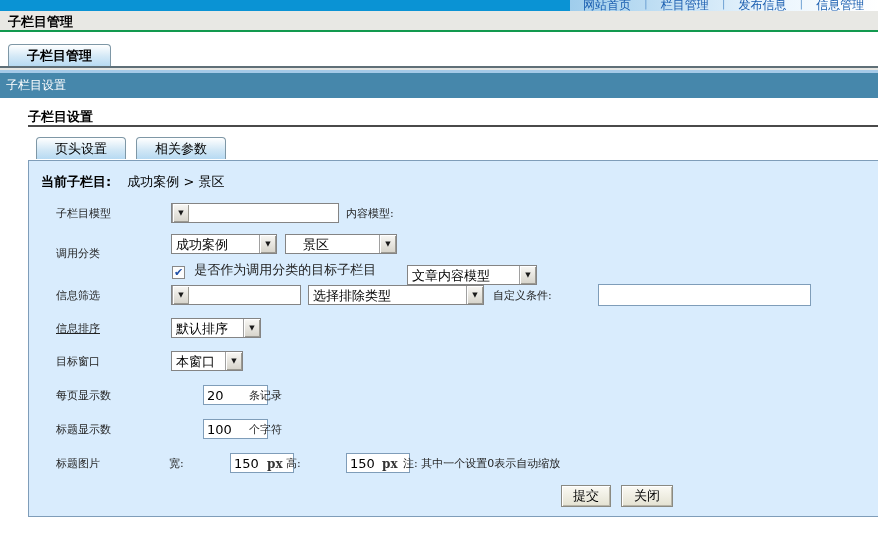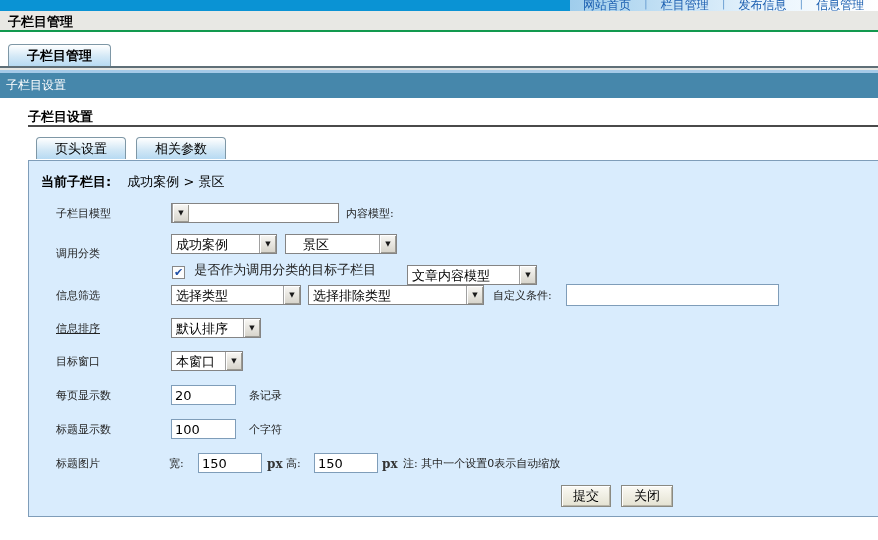--- a/index.html
+++ b/index.html
@@ -57,21 +57,21 @@
   .sel-text { flex:1; padding:1px 4px 0 4px; font-size:13px; line-height:17px; overflow:hidden; white-space:nowrap; }
   .sel-btn {
     width:17px; flex:0 0 17px; display:flex; align-items:center; justify-content:center;
     background:linear-gradient(#f9f8f5,#d6d3ca); border-left:1px solid #a0a0a0;
     box-shadow:inset 1px 1px 0 #ffffff, inset -1px -1px 0 #9c9a92;
     font-size:7px; color:#1a1a1a;
   }
   
   .tin {
     height:20px; border:1px solid #7f9db9; background:#fff; padding:1px 3px;
-    font-size:13px; font-family:"DejaVu Sans", sans-serif; color:#000;
+    font-size:13px; font-family:"DejaVu Sans", sans-serif; color:#000;margin-left:32px;
   }
   
   .cb {
     display:inline-block; width:13px; height:13px; background:#fdfdfd;
     border:1px solid #888; line-height:12px; font-size:11px; font-weight:bold;
     color:#2050a8; text-align:center; vertical-align:-2px; cursor:pointer;
   }
   .cblabel { font-size:13px; color:#222; margin-left:5px; }
   .unit { font-family:"DejaVu Serif", serif; font-weight:bold; font-size:12px; color:#333; }
   
@@ -148,21 +148,20 @@
   </div>
   <div class="abs" style="left:143px; top:100px;">
     <span class="cb">
       <span>✔</span>
     </span>
     <span class="cblabel">是否作为调用分类的目标子栏目</span>
   </div>
 
   <span class="abs flabel" style="left:27px; top:127px;">信息筛选</span>
   <div class="abs sel" style="left:142px; top:124px; width:130px;">
-    <span class="sel-text">选择类型</span>
     <span class="sel-btn">▼</span>
   </div>
   <div class="abs sel" style="left:279px; top:124px; width:176px;">
     <span class="sel-text">选择排除类型</span>
     <span class="sel-btn">▼</span>
   </div>
   <span class="abs flabel" style="left:464px; top:127px;">自定义条件:</span>
   <input class="abs tin" style="left: 537px; top: 123px; width: 213px; height: 22px;" value="">
 
   <span class="abs flabel" style="left:27px; top:160px;text-decoration:underline;">信息排序</span>

